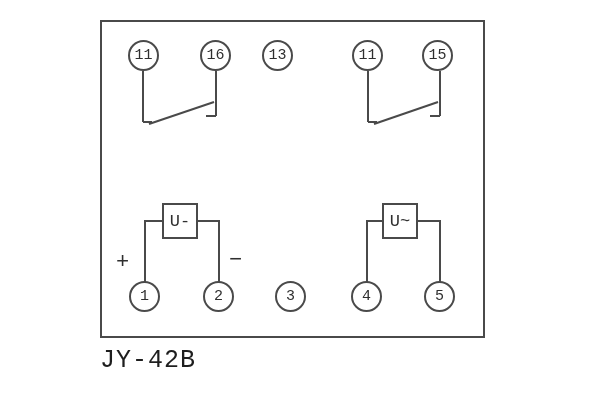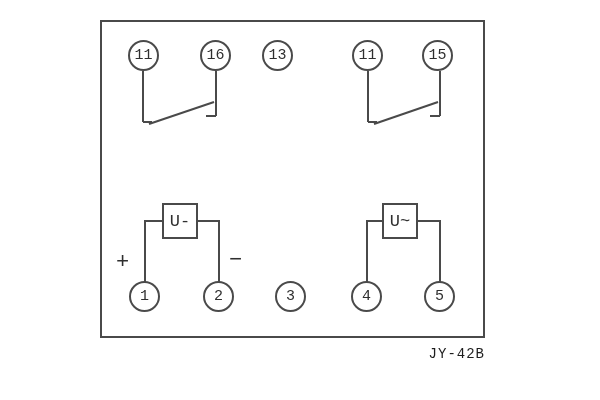--- a/index.html
+++ b/index.html
@@ -73,22 +73,22 @@
     position: absolute;
     font-size: 22px;
     line-height: 1;
     color: #2f2f2f;
   }
   .caption {
     position: absolute;
     left: 100px;
     top: 346px;
     width: 385px;
-    text-align: right;
-    font-size: 14px;
+    text-align: left;
+    font-size: 25px;
     letter-spacing: 1px;
     color: #1e1e1e;
   }
 </style>
 </head>
 <body>
 
 <div class="stage">
 
   <div class="panel"></div>

